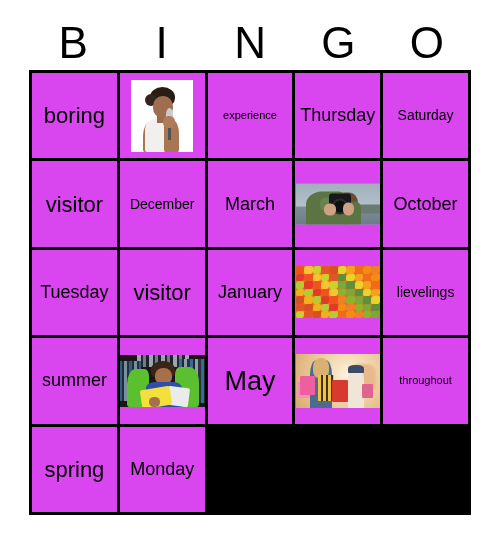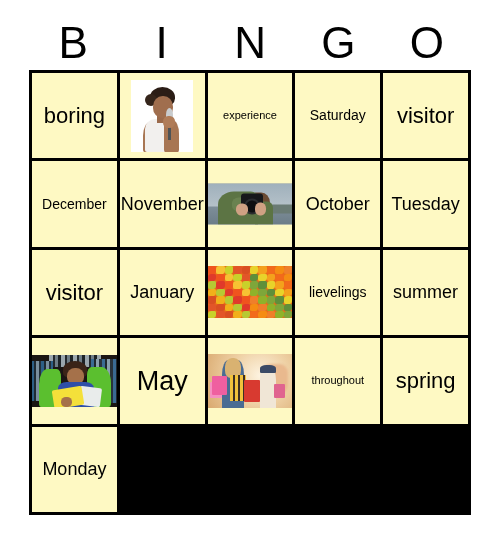--- a/index.html
+++ b/index.html
@@ -48,21 +48,21 @@
     height: 445px;
     display: grid;
     grid-template-columns: repeat(5, 1fr);
     grid-template-rows: repeat(5, 1fr);
     background: #000000;
     gap: 3px;
     border: 3px solid #000000;
     box-sizing: border-box;
   }
   .cell {
-    background: #fef9c3;
+    background: #d946ef;
     display: flex;
     align-items: center;
     justify-content: center;
     overflow: hidden;
     position: relative;
     padding: 17px;
     box-sizing: border-box;
   }
   .cell-text {
     color: #000000;
@@ -317,30 +317,33 @@
           <div class="singer-face"></div>
           <div class="singer-mic-stick"></div>
           <div class="singer-mic-body"></div>
           <div class="singer-hand"></div>
         </div>
       </div>
       <div class="cell">
         <span class="cell-text fs-xs">experience</span>
       </div>
       <div class="cell">
+        <span class="cell-text fs-md">Thursday</span>
+      </div>
+      <div class="cell">
         <span class="cell-text fs-sm">Saturday</span>
       </div>
       <div class="cell">
         <span class="cell-text fs-lg">visitor</span>
       </div>
       <div class="cell">
         <span class="cell-text fs-sm">December</span>
       </div>
       <div class="cell">
-        <span class="cell-text fs-md">November</span>
+        <span class="cell-text fs-md">March</span>
       </div>
       <div class="cell cell-pic">
         <div class="pic pic-camera">
           <div class="cam-sky"></div>
           <div class="cam-sea"></div>
           <div class="cam-land"></div>
           <div class="cam-hair"></div>
           <div class="cam-jacket"></div>
           <div class="cam-body-r"></div>
           <div class="cam-arm-l"></div>

